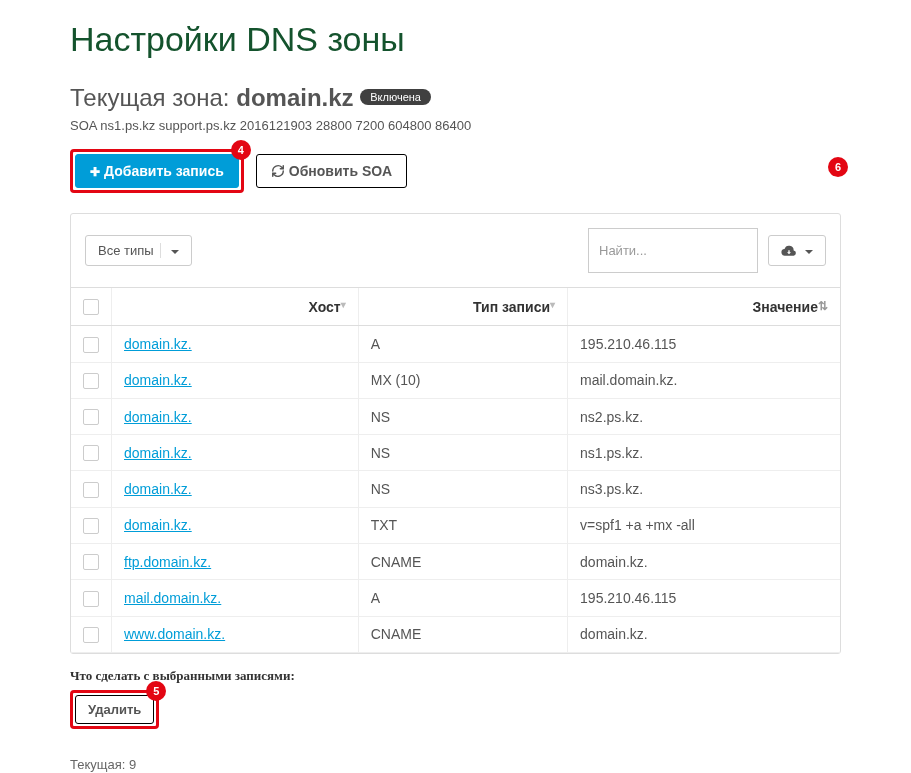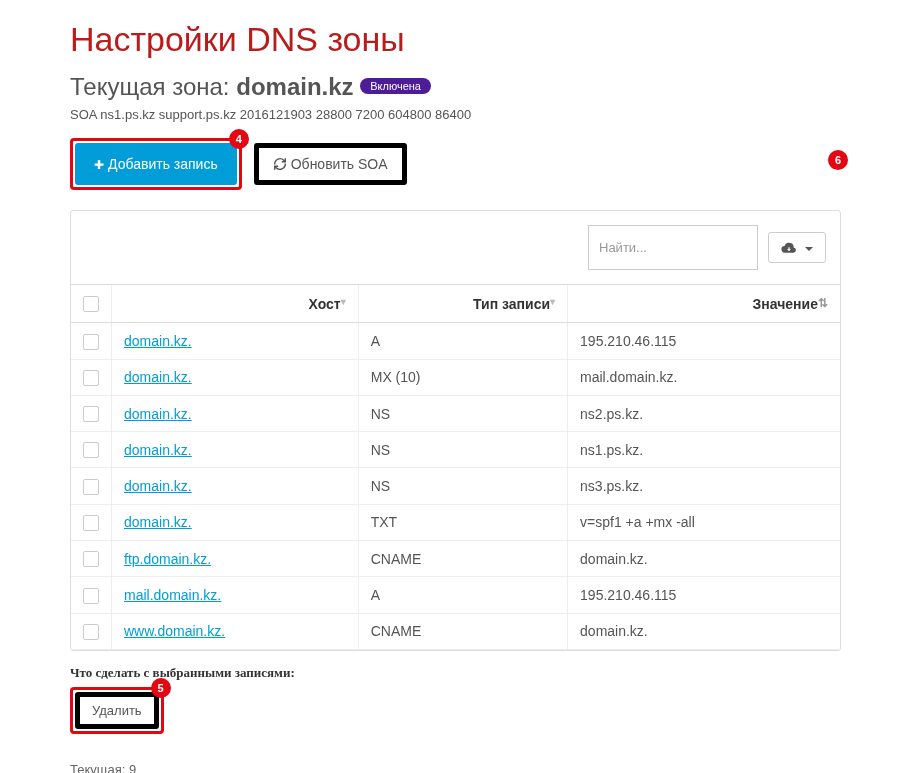--- a/index.html
+++ b/index.html
@@ -7,64 +7,65 @@
       font-family: -apple-system, "Segoe UI", "Helvetica Neue", Arial, sans-serif;
       background: #fff;
       color: #555;
       font-size: 14px;
       width: 911px;
       padding: 20px 70px 20px 70px;
     }
     h1 {
       font-size: 34px;
       font-weight: 300;
-      color: #b91c1c;
-      margin-bottom: 14px;
+      color: #14532d;
+      margin-bottom: 25px;
     }
     .zone-line {
       font-size: 24px;
       font-weight: 300;
       color: #555;
       margin-bottom: 6px;
     }
     .zone-line b { font-weight: 700; }
     .soa-text {
       font-size: 13px;
       color: #555;
       margin-bottom: 16px;
     }
     .badge-on {
       display: inline-block;
-      background: #4c1d95;
+      background: #404040;
       color: #fff;
       font-size: 11px;
       border-radius: 10px;
       padding: 2px 10px;
       vertical-align: middle;
       position: relative;
       top: -3px;
     }
     .actions-row {
       display: flex;
       align-items: center;
       margin-bottom: 20px;
       position: relative;
     }
     .btn {
       display: inline-flex;
       align-items: flex-end;
       gap: 4px;
-      border: 5px solid #000000;
+      border: 1px solid #000000;
       background: #fff;
       padding: 8px 14px;
       font-size: 14px;
       color: #555;
       cursor: pointer;
       border-radius: 3px;
       font-family: inherit;
+      font-weight: bold;
     }
     .btn-primary {
       background: #009dd8;
       border-color: #009dd8;
       color: #fff;
     }
     .btn-small {
       padding: 6px 12px;
       font-size: 13px;
     }
@@ -225,20 +226,24 @@
 
   <span class="spacer"></span>
 
   <span class="red-outline">
     <span class="anno-badge">6</span>
   </span>
 </div>
 
 <div class="panel">
   <div class="panel-toolbar">
+    <button class="dropdown-btn">
+      <span>Все типы</span>
+      <span style="border-left:1px solid #ddd; padding-left:8px;" class="caret-down"></span>
+    </button>
     <span class="spacer"></span>
     <input class="search-input" placeholder="Найти..." style="">
     <button class="dropdown-btn" style="margin-left:10px;">
       <span class="icon-cloud">
         <svg viewBox="0 0 24 18">
             <path fill="#555" d="M19 8.1A7 7 0 0 0 5.3 6 5 5 0 0 0 6 16h13a4 4 0 0 0 0-7.9zM12 14l-3-3h2V8h2v3h2l-3 3z"></path>
           </svg>
       </span>
       <span class="caret-down"></span>
     </button>

